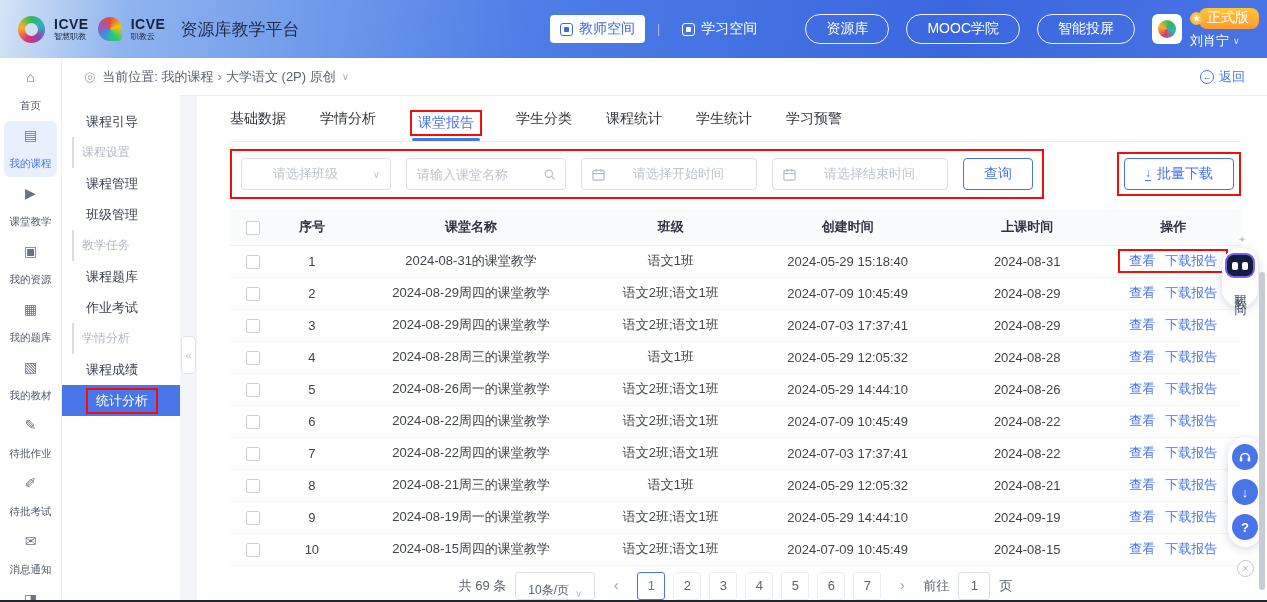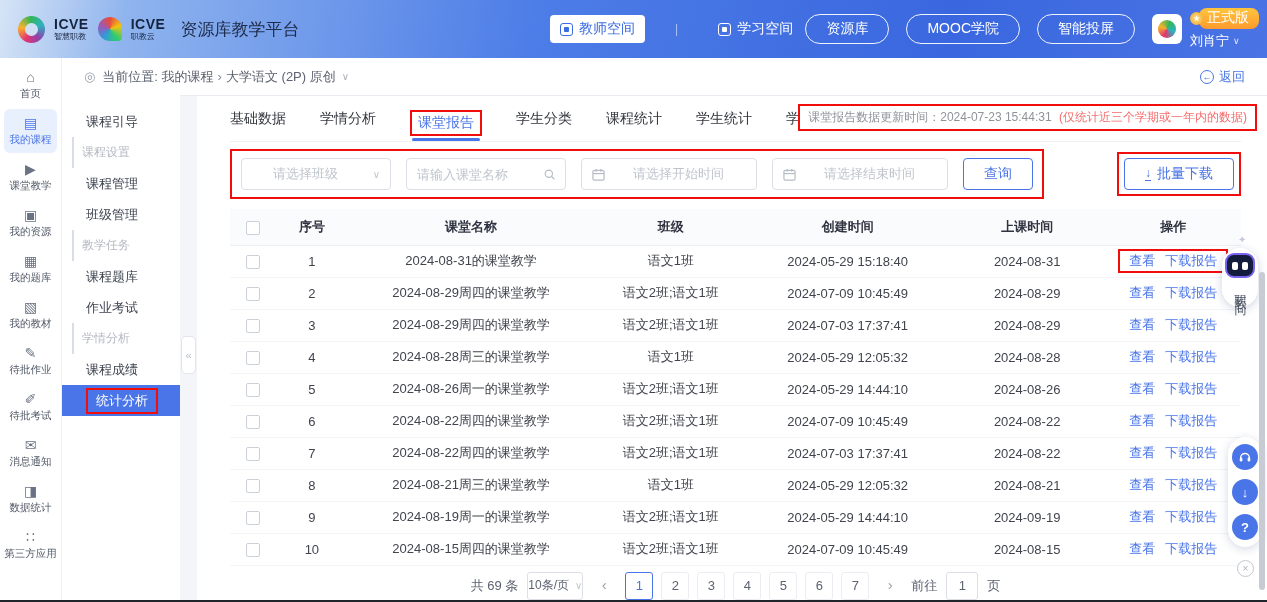--- a/index.html
+++ b/index.html
@@ -13,21 +13,21 @@
   .brand { display:flex; align-items:center; gap:9px; }
   .logo-e { width:27px; height:27px; border-radius:50%;
     background:conic-gradient(from 210deg,#e3366f,#f7b32b,#35b558,#2bb3c0,#8e44ad,#e3366f); position:relative; }
   .logo-e::after { content:""; position:absolute; inset:7px; background:#cfe0f5; border-radius:50%; }
   .logo-shell { width:24px; height:24px; border-radius:50% 50% 4px 50%;
     background:conic-gradient(#e74c3c,#f1c40f,#2ecc71,#3498db,#9b59b6,#e74c3c); }
   .logo-text { display:flex; flex-direction:column; line-height:1; color:#16233f; }
   .logo-text .big { font-size:14px; font-weight:bold; letter-spacing:.5px; }
   .logo-text .small { font-size:8px; margin-top:2px; }
   .platform-title { font-size:17px; color:#1d2b4a; margin-left:6px; font-weight:500; }
-  .header-nav { position:absolute; left:550px; top:0; height:58px; display:flex; align-items:center; gap:30px; }
+  .header-nav { position:absolute; left:550px; top:0; height:58px; display:flex; align-items:center; gap:12px; }
   .hnav { display:flex; align-items:center; gap:6px; font-size:14px; color:#fff; padding:5px 10px; border-radius:4px; cursor:default; }
   .hnav.active { background:#fff; color:#3a6be0; }
   .hnav-sep { color:rgba(255,255,255,.55); font-size:12px; }
   .hnav-ico { width:13px; height:13px; border:1.2px solid currentColor; border-radius:3px; position:relative; }
   .hnav-ico::after { content:""; position:absolute; inset:3px; background:currentColor; border-radius:1px; }
   .quick-links { position:absolute; right:132px; top:0; height:58px; display:flex; align-items:center; gap:17px; }
   .pill-btn { border:1px solid rgba(255,255,255,.92); color:#fff; font-size:14px; padding:5px 20px; border-radius:16px; white-space:nowrap; }
   .user-block { position:absolute; right:8px; top:0; height:58px; display:flex; align-items:center; gap:8px; }
   .avatar { width:30px; height:30px; background:#fff; border-radius:6px; display:flex; align-items:center; justify-content:center; }
   .avatar::after { content:""; width:18px; height:18px; border-radius:50%;
@@ -48,21 +48,21 @@
   .crumb-caret { margin-left:6px; color:#a9aeb8; font-size:10px; }
   .back-btn { margin-left:auto; color:#4a75e8; display:flex; align-items:center; gap:5px; font-size:13px; }
   .back-ico { width:14px; height:14px; border:1px solid #4a75e8; border-radius:50%; display:inline-flex;
     align-items:center; justify-content:center; font-size:9px; }
 
   
   .icon-rail { position:absolute; left:0; top:58px; width:62px; bottom:0; background:#fff; border-right:1px solid #eef0f4;
     display:flex; flex-direction:column; padding-top:4px; }
   .rail-item { display:flex; flex-direction:column; align-items:center; gap:3px; padding:7px 0 6px; margin:1px 4px; border-radius:6px; }
   .rail-ico { font-size:14px; color:#6a7383; line-height:1; }
-  .rail-label { font-size:10.5px; color:#525a68; }
+  .rail-label { font-size:10.5px; color:#525a68;margin-top:12px; }
   .rail-item.active { background:#e8effd; }
   .rail-item.active .rail-ico, .rail-item.active .rail-label { color:#4a75e8; }
 
   
   .course-menu { position:absolute; left:62px; top:92px; width:118px; bottom:0; background:#fff; padding-top:14px; }
   .menu-item { height:31px; display:flex; align-items:center; padding-left:24px; font-size:13px; color:#3d4350; }
   .menu-item.active { background:#4a75e8; color:#fff; }
   .menu-section { height:31px; display:flex; align-items:center; font-size:12px; color:#b4b8c2; margin-left:10px;
     border-left:2px solid #d9dde5; padding-left:8px; }
   .gutter { position:absolute; left:180px; top:96px; width:17px; bottom:0; background:#f3f5f8; }
@@ -103,21 +103,21 @@
   table.report td { height:32px; font-size:13px; color:#40444c; border-bottom:1px solid #f2f4f7; text-align:center;
     white-space:nowrap; overflow:hidden; }
   .cb { width:14px; height:14px; border:1px solid #ccd0d8; border-radius:2px; display:inline-block; background:#fff; vertical-align:middle; }
   a.lnk { color:#4a75e8; text-decoration:none; margin:0 5px; cursor:pointer; }
   .ann-inline { display:inline-block; border:2px solid #f20d0d; padding:1px 4px; }
   .menu-lbl.ann-inline { padding:2px 8px; }
   .tab-lbl.ann-inline { padding:2px 6px; }
 
   
   .pagination { margin-top:6px; display:flex; align-items:center; justify-content:center; gap:9px; font-size:13px; color:#5c6270; }
-  .psize { display:flex; align-items:center; gap:6px; border:1px solid #dcdfe6; border-radius:3px; height:28px; padding:0 0; color:#5c6270; font-size:12px; }
+  .psize { display:flex; align-items:flex-end; gap:6px; border:1px solid #dcdfe6; border-radius:3px; height:28px; padding:0 12px; color:#5c6270; font-size:12px; }
   .page-btn { min-width:28px; height:28px; line-height:26px; text-align:center; border:1px solid #ebedf2; border-radius:3px;
     background:#fff; color:#5c6270; }
   .page-btn.current { border-color:#4a75e8; color:#4a75e8; }
   .page-arrow { min-width:24px; height:28px; line-height:26px; text-align:center; color:#9aa0ab; font-size:15px; }
   .goto-input { width:32px; height:28px; border:1px solid #dcdfe6; border-radius:3px; text-align:center; font-size:13px; color:#5c6270; outline:0; }
 
   
   .assistant { position:absolute; left:1222px; top:248px; width:36px; background:#fff; border-radius:18px;
     box-shadow:0 2px 10px rgba(40,60,120,.22); display:flex; flex-direction:column; align-items:center; padding:5px 0 10px; }
   .sparkle { position:absolute; left:1238px; top:234px; color:#c9c3df; font-size:10px; }
@@ -275,24 +275,20 @@
 
   <div class="main">
     <div class="tabs-row">
       <div class="tab"><span class="tab-lbl">基础数据</span></div>
         <div class="tab"><span class="tab-lbl">学情分析</span></div>
         <div class="tab active"><span class="tab-lbl ann-inline">课堂报告</span></div>
         <div class="tab"><span class="tab-lbl">学生分类</span></div>
         <div class="tab"><span class="tab-lbl">课程统计</span></div>
         <div class="tab"><span class="tab-lbl">学生统计</span></div>
         <div class="tab"><span class="tab-lbl">学习预警</span></div>
-        <div class="update-box">
-        <span>课堂报告数据更新时间：2024-07-23 15:44:31</span>
-        <span class="note">(仅统计近三个学期或一年内的数据)</span>
-      </div>
     </div>
 
     <div class="filter-row">
       <div class="filter-group ann-box">
         <div class="fld f-select">
           <span class="ph">请选择班级</span>
           <span class="caret-g">∨</span>
         </div>
         <div class="fld f-name">
           <input placeholder="请输入课堂名称" style="">

